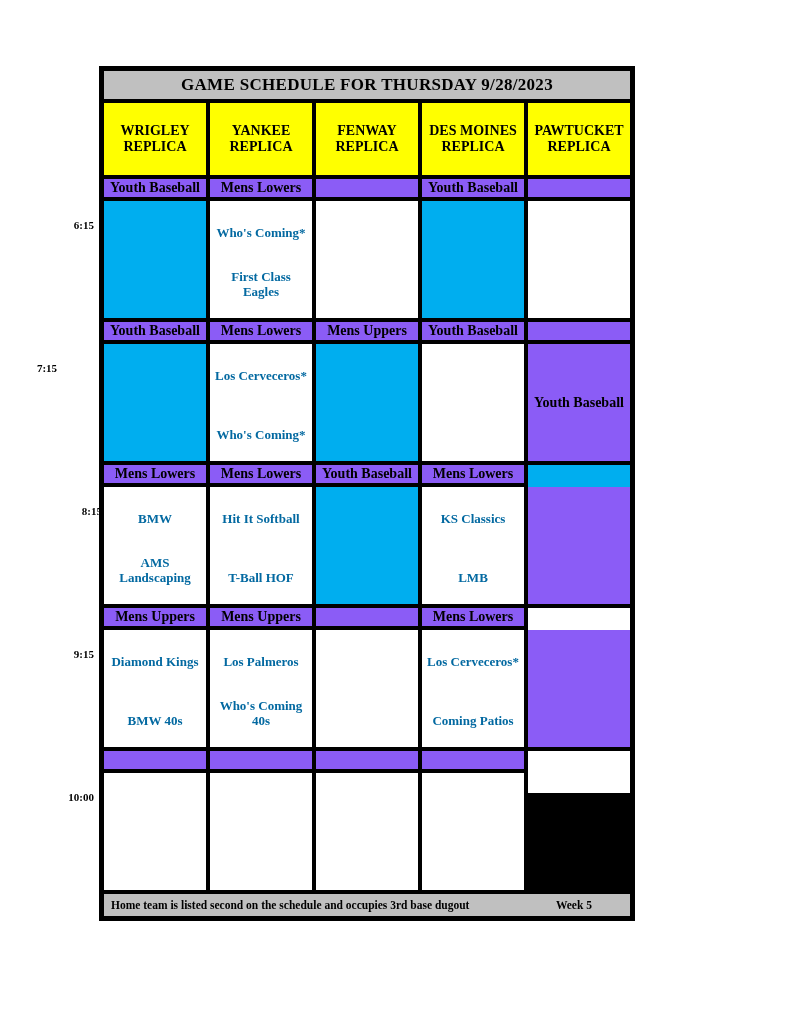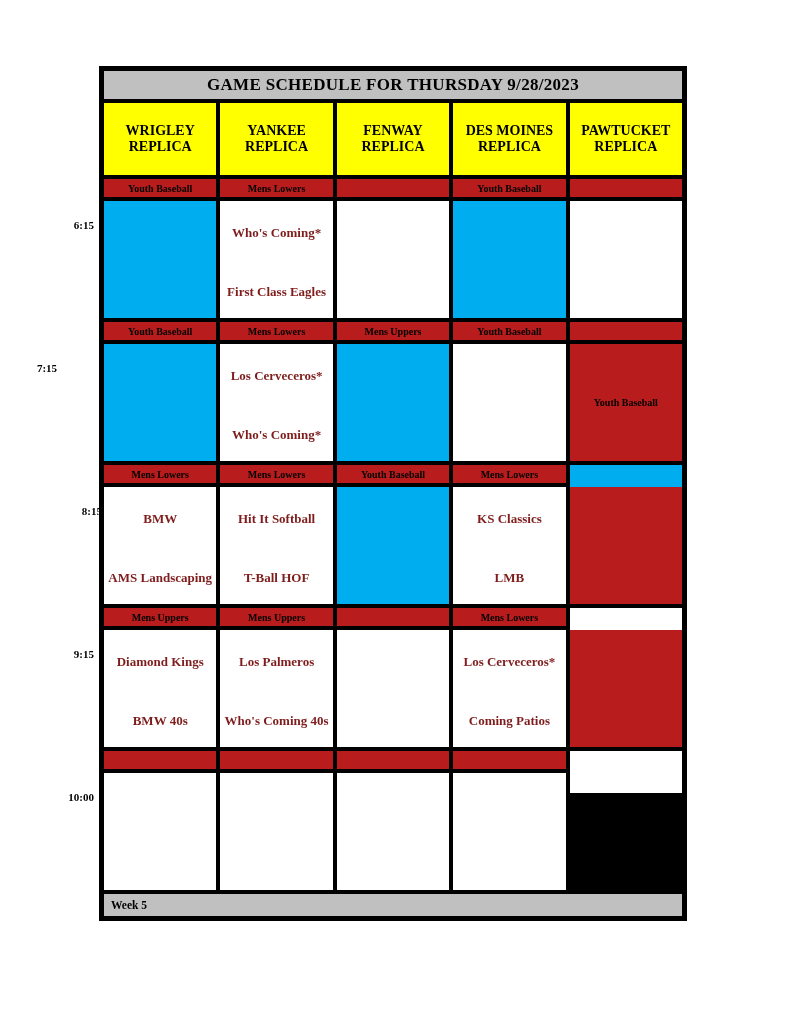--- a/index.html
+++ b/index.html
@@ -11,21 +11,21 @@
     position:relative;
     width:791px;
     height:1024px;
     background:#ffffff;
     overflow:hidden;
   }
   .schedule {
     position:absolute;
     left:99px;
     top:66px;
-    width:588px;
+    width:536px;
     display:grid;
     grid-template-columns: repeat(5, 1fr);
     grid-template-rows: 28px 72px repeat(5, 18px 117px) 22px;
     gap:4px;
     padding:5px;
     background:#000000;
   }
   .title-bar {
     grid-column: 1 / -1;
     background:#c0c0c0;
@@ -42,40 +42,40 @@
     display:flex;
     flex-direction:column;
     align-items:center;
     justify-content:center;
     font-size:14px;
     font-weight:bold;
     color:#000;
     text-align:center;
   }
   .league-cell {
-    background:#b91c1c;
+    background:#8b5cf6;
     display:flex;
     align-items:center;
     justify-content:center;
-    font-size:10px;
+    font-size:14px;
     font-weight:bold;
     color:#000;
     white-space:nowrap;
     overflow:hidden;
   }
   .game-cell {
     background:#ffffff;
     display:flex;
     flex-direction:column;
     justify-content:space-between;
     text-align:center;
     padding:24px 4px 18px 4px;
     font-size:13px;
     font-weight:bold;
-    color:#7f1d1d;
+    color:#0369a1;
     line-height:1.2;
   }
   .footer-bar {
     grid-column: 1 / -1;
     background:#c0c0c0;
     display:flex;
     align-items:center;
     justify-content:space-between;
     padding:0 38px 0 7px;
     font-size:11.5px;
@@ -258,17 +258,18 @@
     <div class="game-cell">
       <div></div>
       <div></div>
     </div>
     <div class="game-cell">
       <div></div>
       <div></div>
     </div>
 
     <div class="footer-bar">
+      <span>Home team is listed second on the schedule and occupies 3rd base dugout</span>
       <span>Week 5</span>
     </div>
 
   </div>
 </div>
 
 </body></html>

